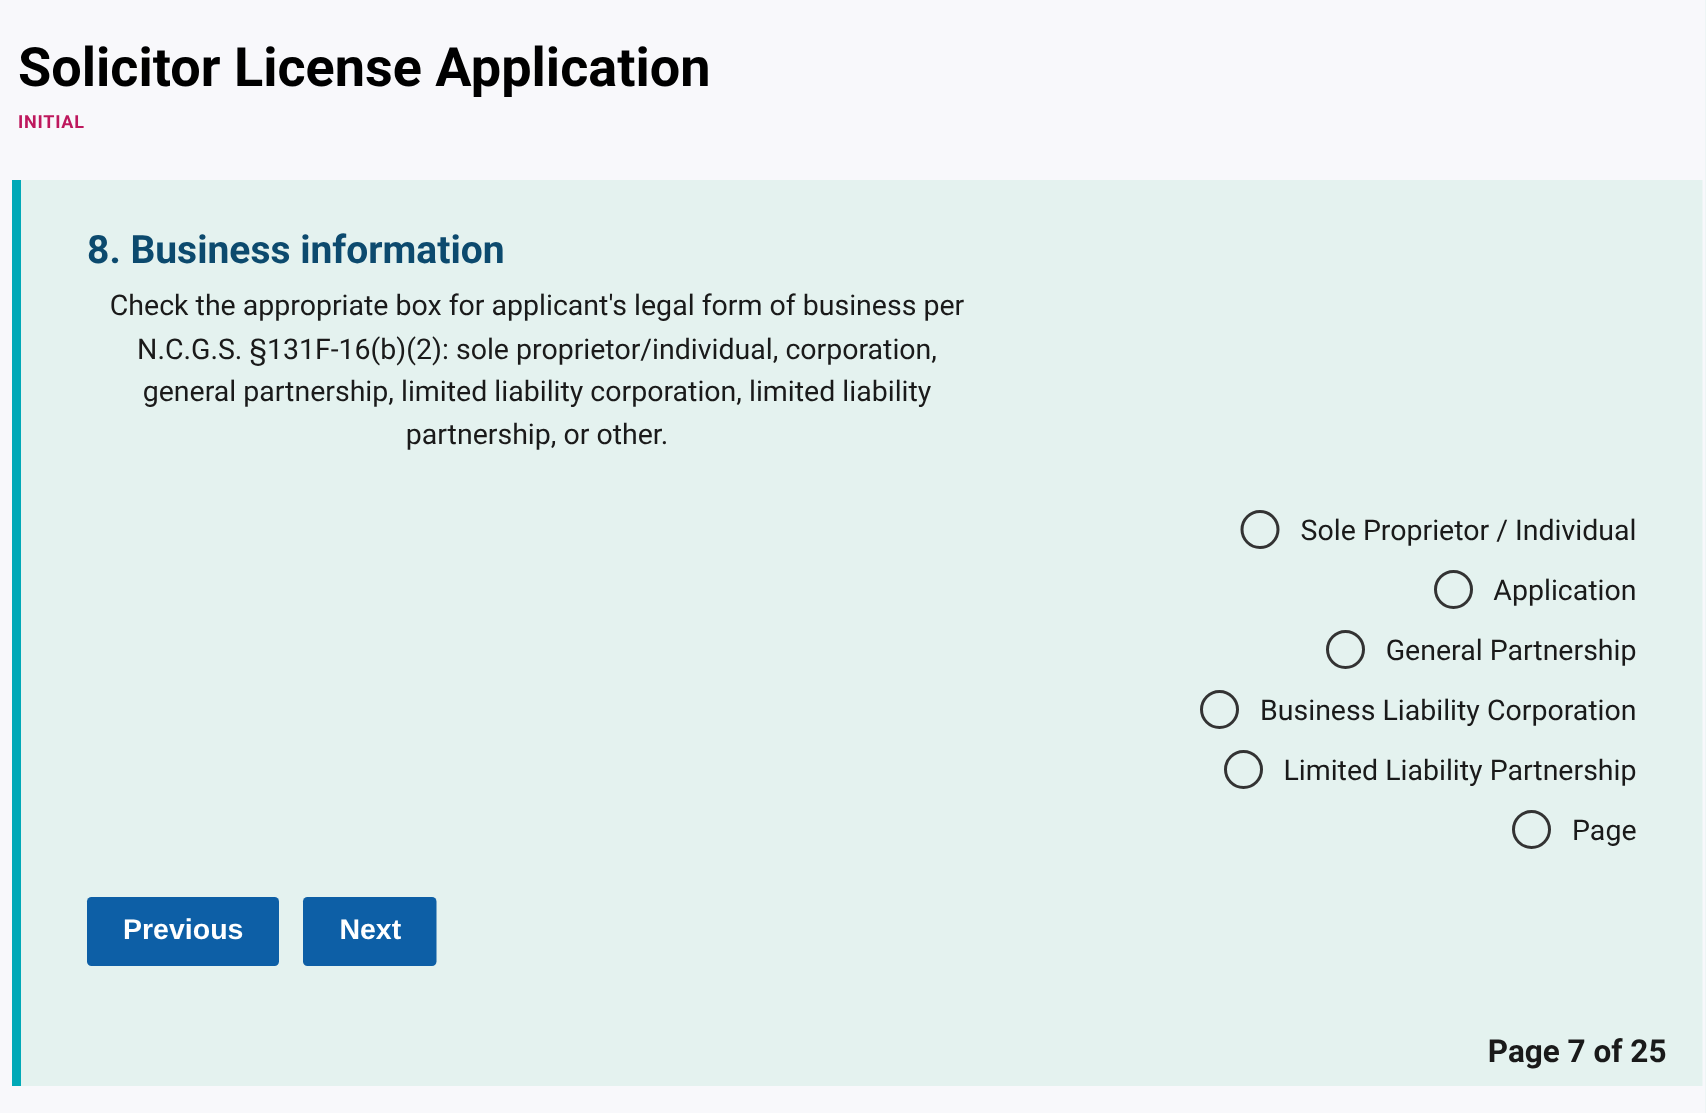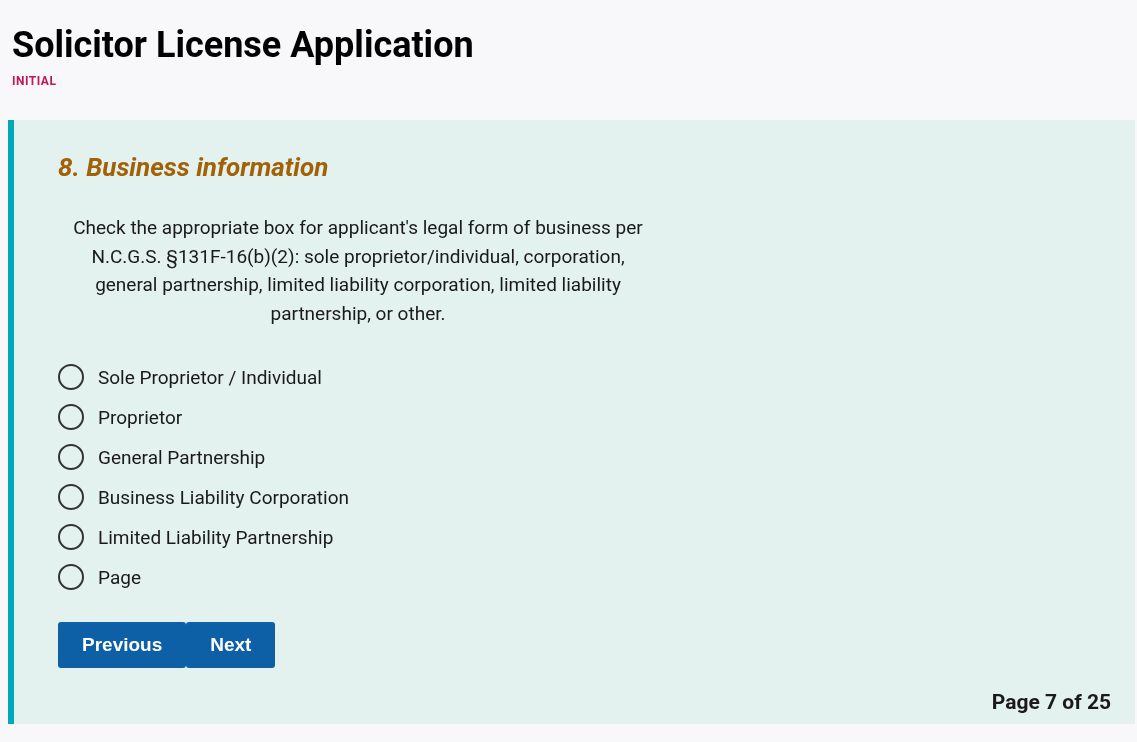--- a/index.html
+++ b/index.html
@@ -39,23 +39,22 @@
       background-color: #e4f2ef;
       border-left: 6px solid #00a9b7;
       padding: 32px 44px 32px 44px;
       position: relative;
       min-height: 604px;
     }
     
     .section-heading {
       font-size: 26px;
       font-weight: 700;
-      color: #a16207;
-      margin-bottom: 32px;
-      font-style: italic;
+      color: #0c4a6e;
+      margin-bottom: 8px;
     }
     
     .description {
       font-size: 19px;
       line-height: 1.5;
       color: #1a1a1a;
       max-width: 600px;
       margin-bottom: 36px;
       text-align: center;
     }
@@ -65,38 +64,39 @@
       flex-direction: column;
       gap: 14px;
       margin-bottom: 32px;
     }
     
     .radio-item {
       display: flex;
       align-items: center;
       gap: 14px;
       cursor: pointer;
+      justify-content: flex-end;
     }
     
     .radio-circle {
       width: 26px;
       height: 26px;
       border: 2.5px solid #333;
       border-radius: 50%;
       flex-shrink: 0;
     }
     
     .radio-label {
       font-size: 19px;
       color: #1a1a1a;
     }
     
     .button-row {
       display: flex;
-      gap: 0;
+      gap: 16px;
     }
     
     .btn {
       background-color: #0d5fa6;
       color: #fff;
       border: none;
       padding: 12px 24px;
       font-size: 19px;
       font-weight: 700;
       cursor: pointer;
@@ -124,21 +124,21 @@
   <h2 class="section-heading">8. Business information</h2>
   <p class="description">Check the appropriate box for applicant's legal form of business per N.C.G.S. §131F-16(b)(2): sole proprietor/individual, corporation, general partnership, limited liability corporation, limited liability partnership, or other.</p>
 
   <div class="radio-group">
     <label class="radio-item">
       <span class="radio-circle"></span>
       <span class="radio-label">Sole Proprietor / Individual</span>
     </label>
     <label class="radio-item">
       <span class="radio-circle"></span>
-      <span class="radio-label">Proprietor</span>
+      <span class="radio-label">Application</span>
     </label>
     <label class="radio-item">
       <span class="radio-circle"></span>
       <span class="radio-label">General Partnership</span>
     </label>
     <label class="radio-item">
       <span class="radio-circle"></span>
       <span class="radio-label">Business Liability Corporation</span>
     </label>
     <label class="radio-item">

